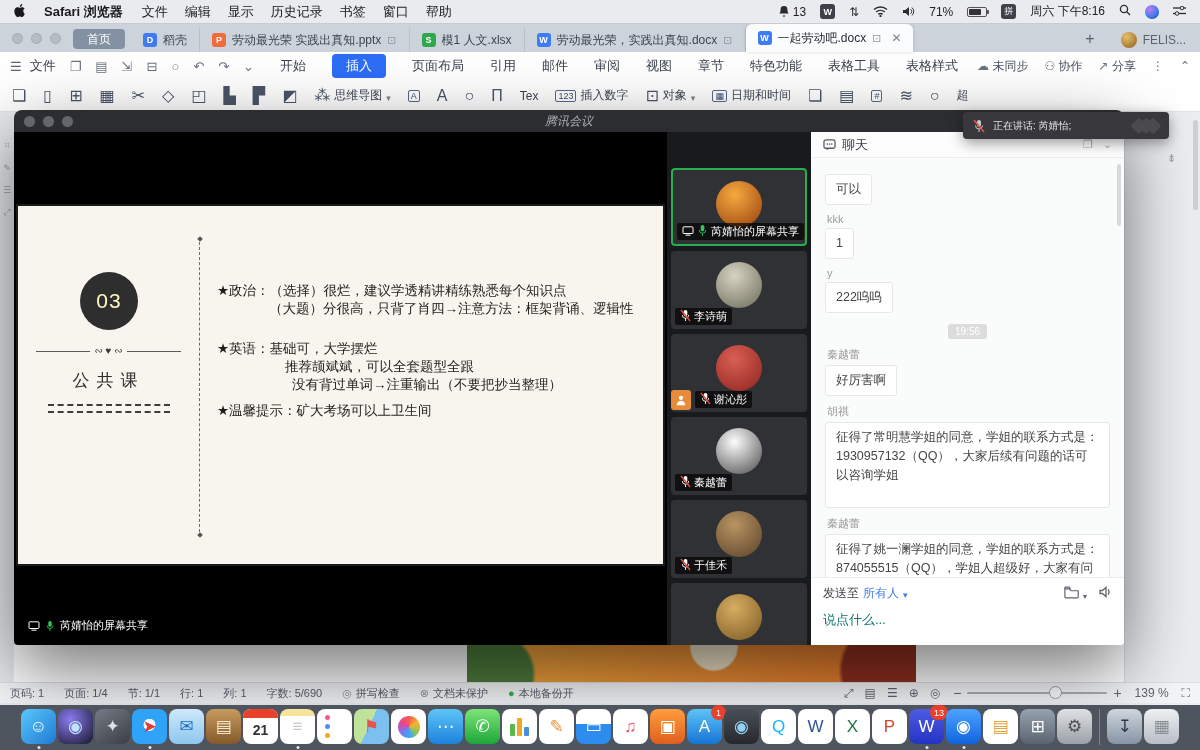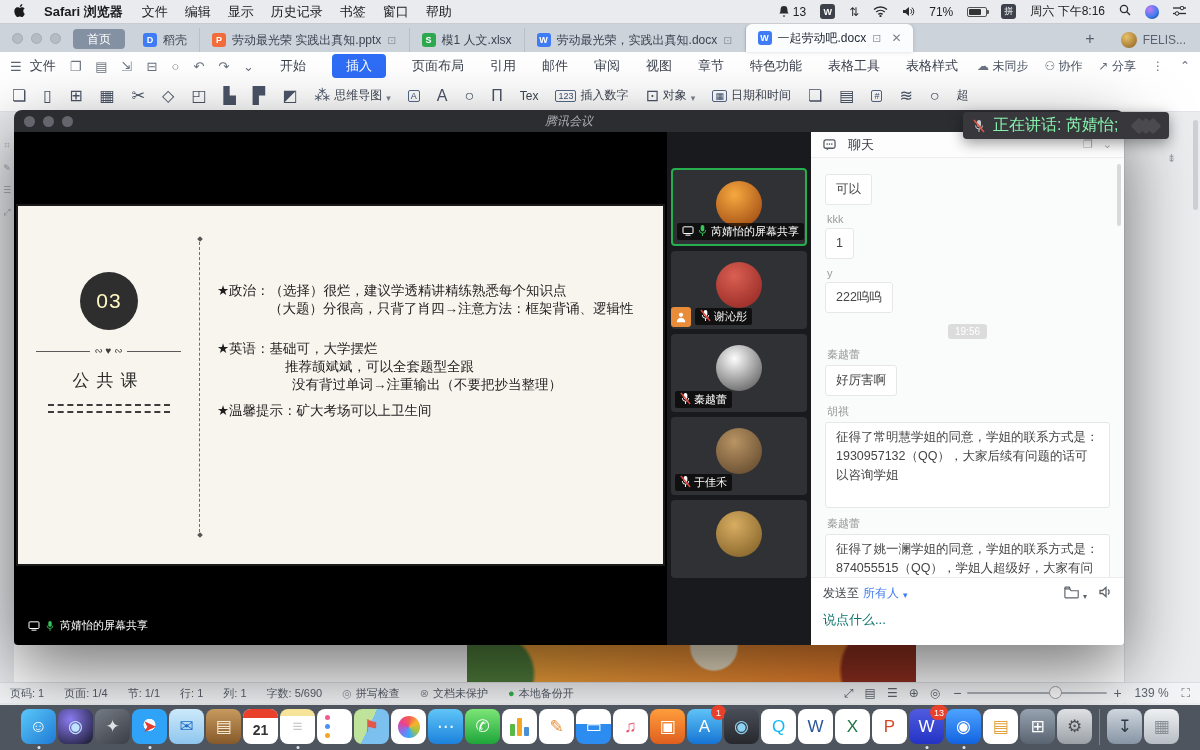--- a/index.html
+++ b/index.html
@@ -112,41 +112,41 @@
   .ptile{position:relative;width:136px;height:78px;background:#303134;border-radius:4px;margin-bottom:5px;overflow:hidden;}
   .ptile.speaking{border:2px solid #27ae4e;}
   .pavatar{position:absolute;left:50%;top:11px;transform:translateX(-50%);width:46px;height:46px;border-radius:50%;}
   .plabel{position:absolute;left:4px;bottom:4px;display:flex;align-items:center;gap:3px;background:rgba(0,0,0,.66);
     color:#fff;font-size:11px;padding:1px 5px;border-radius:2px;max-width:128px;white-space:nowrap;}
   .hand{position:absolute;left:0px;bottom:2px;width:20px;height:20px;background:#e98c3a;border-radius:3px;
     display:flex;align-items:center;justify-content:center;}
   .hand + .plabel{left:24px;}
 
   .mw-chat{flex:1;background:#fff;position:relative;min-width:0;}
-  .chat-head{height:26px;border-bottom:1px solid #ededed;display:flex;align-items:center;gap:12px;padding:0 12px;
+  .chat-head{height:26px;border-bottom:1px solid #ededed;display:flex;align-items:center;gap:6px;padding:0 12px;
     font-size:13px;color:#3a3f46;background:#fdfdfd;}
   .chat-head .hicons{margin-left:auto;color:#a9aeb5;font-size:11px;display:flex;gap:10px;}
   .chat-msgs{position:absolute;left:0;right:0;top:26px;height:419px;overflow:hidden;background:#fafbfb;padding:8px 14px 0;}
   .cname{font-size:11px;color:#9b9b9b;margin:8px 2px 3px;}
   .cbubble{display:inline-block;max-width:285px;background:#fff;border:1px solid #e7e7e7;border-radius:3px;
     padding:5px 10px;font-size:12.5px;line-height:19px;color:#454545;}
   .cbubble.long{padding-bottom:22px;}
   .ctime{text-align:center;margin:8px 0;}
   .ctime span{background:#dcdcdc;color:#fff;font-size:10px;padding:2px 7px;border-radius:3px;}
   .chat-scroll{position:absolute;right:3px;top:32px;width:4px;height:62px;background:#d9d9d9;border-radius:2px;}
   .chat-input{position:absolute;left:0;right:0;bottom:0;height:68px;border-top:1px solid #ececec;background:#fff;padding:7px 12px;}
   .ci-row1{display:flex;align-items:center;gap:4px;font-size:12px;color:#3d4248;}
   .ci-row1 .to{color:#3f7bf0;}
   .ci-row1 .caret:after{content:"▾";font-size:9px;color:#3f7bf0;}
   .ci-icons{margin-left:auto;display:flex;gap:12px;color:#5d636b;}
   .ci-ph{margin-top:9px;font-size:13px;color:#0f766e;}
 
   .toast{position:absolute;left:963px;top:112px;width:206px;height:27px;background:#38383c;border-radius:4px;z-index:60;
     display:flex;align-items:center;gap:8px;padding:0 10px;box-shadow:0 4px 14px rgba(0,0,0,.4);}
-  .toast .tx{color:#86efac;font-size:16px;white-space:nowrap;}
+  .toast .tx{color:#e5e5e5;font-size:10px;white-space:nowrap;}
   .toast .deco{margin-left:auto;display:flex;}
   .toast .deco i{width:12px;height:12px;background:#4a4a4f;transform:rotate(45deg);margin-left:-5px;border-radius:2px;}
 
   
   .dock{position:absolute;left:0;top:705px;width:1200px;height:45px;background:rgba(86,92,102,.92);z-index:70;
     display:flex;align-items:flex-start;justify-content:center;gap:2px;padding-top:4px;}
   .dicon{position:relative;width:35px;height:35px;border-radius:8px;flex:0 0 auto;
     display:flex;align-items:center;justify-content:center;font-size:17px;}
   .dicon .dot{position:absolute;left:50%;bottom:-5px;transform:translateX(-50%);width:3px;height:3px;border-radius:50%;background:#e3e7ec;}
   .dicon .badge{position:absolute;top:-4px;right:-4px;min-width:15px;height:15px;border-radius:8px;background:#e8402a;
@@ -508,20 +508,32 @@
                 </svg></span>
               <span><svg width="11" height="13" viewBox="0 0 12 14">
                   <rect x="4" y="1" width="4" height="7" rx="2" fill="#35c759"></rect>
                   <path d="M2.5 6.5a3.5 3.5 0 0 0 7 0" fill="none" stroke="#35c759"></path>
                   <line x1="6" y1="10" x2="6" y2="13" stroke="#35c759"></line>
                 </svg></span>
               <span>芮婧怡的屏幕共享</span>
             </div>
           </div>
           <div class="ptile">
+            <div class="pavatar" style="background: radial-gradient(circle at 40% 30%, rgb(216, 211, 194), rgb(106, 106, 88));"></div>
+            <div class="plabel">
+              <span><svg width="11" height="13" viewBox="0 0 12 14">
+                  <rect x="4" y="1" width="4" height="7" rx="2" fill="#fff"></rect>
+                  <path d="M2.5 6.5a3.5 3.5 0 0 0 7 0" fill="none" stroke="#fff"></path>
+                  <line x1="6" y1="10" x2="6" y2="13" stroke="#fff"></line>
+                  <line x1="1" y1="1" x2="11" y2="13" stroke="#e8453c" stroke-width="1.6"></line>
+                </svg></span>
+              <span>李诗萌</span>
+            </div>
+          </div>
+          <div class="ptile">
             <div class="pavatar" style="background: radial-gradient(circle at 40% 30%, rgb(217, 95, 82), rgb(142, 36, 32));"></div>
             <span class="hand">
               <svg width="12" height="12" viewBox="0 0 14 14">
                 <circle cx="7" cy="4.5" r="2.5" fill="#fff"></circle>
                 <path d="M2 13a5 5 0 0 1 10 0z" fill="#fff"></path>
               </svg>
             </span>
             <div class="plabel">
               <span><svg width="11" height="13" viewBox="0 0 12 14">
                   <rect x="4" y="1" width="4" height="7" rx="2" fill="#fff"></rect>

